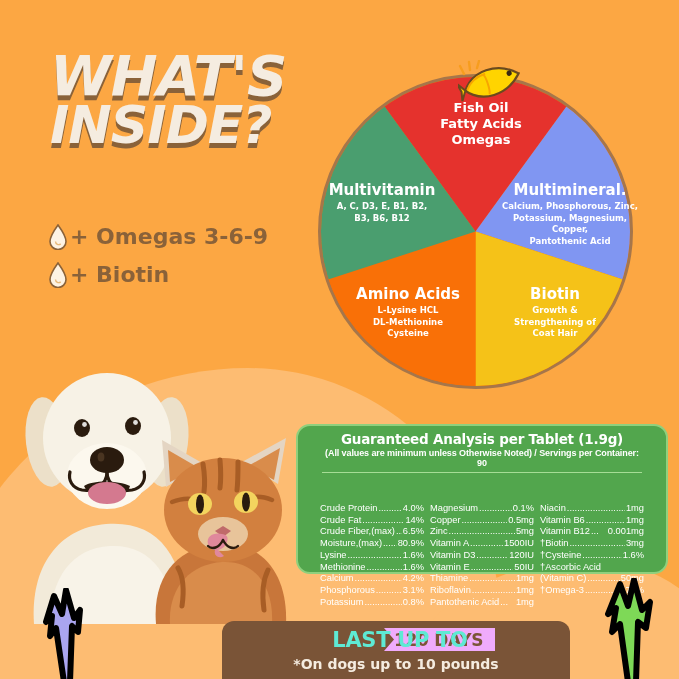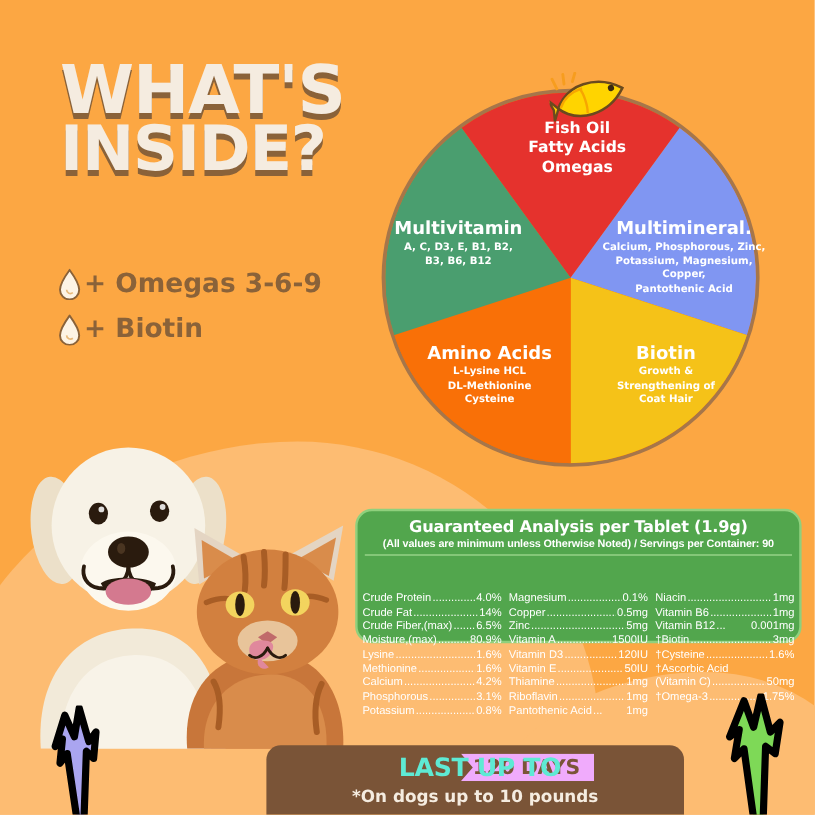--- a/index.html
+++ b/index.html
@@ -29,20 +29,21 @@
     width: 330px; height: 200px;
     background: #fdbc72;
     border-radius: 60% 40% 0 0 / 80% 50% 0 0;
   }
 
   
   .title-block {
     position: absolute;
     left: 50px; top: 50px;
     width: 300px;
+    font-style: italic;
   }
   .title-line {
     font-weight: 900;
     font-size: 56px;
     line-height: 0.92;
     letter-spacing: -1px;
     color: #f5ece0;
     text-shadow: 0 5px 0 #8a6239;
     font-family: "DejaVu Sans", sans-serif;
   }
@@ -113,25 +114,25 @@
   .fish-badge {
     position: absolute;
     left: 140px; top: -14px;
     width: 68px; height: 44px;
   }
 
   
   .green-box {
     position: absolute;
     left: 296px; top: 424px;
-    width: 372px; height: 112px;
+    width: 372px; height: 150px;
     background: #52a64d;
     border: 2px solid #8fd07d;
     border-radius: 14px;
-    padding: 5px 4px 6px;
+    padding: 5px 22px 6px;
     color: #fff;
   }
   .gb-title {
     text-align: center;
     font-weight: 900;
     font-size: 13.5px;
     font-family: "DejaVu Sans", sans-serif;
     letter-spacing: -0.2px;
   }
   .gb-sub {

